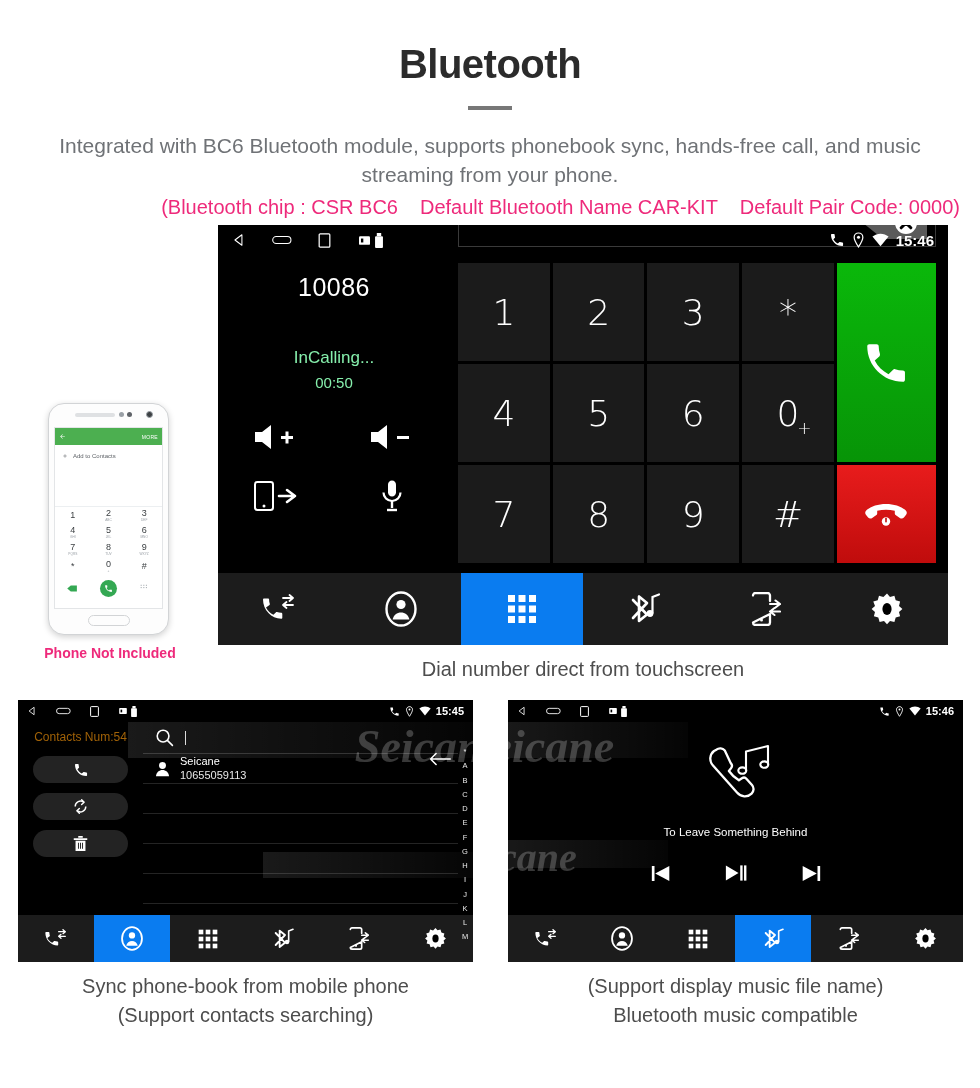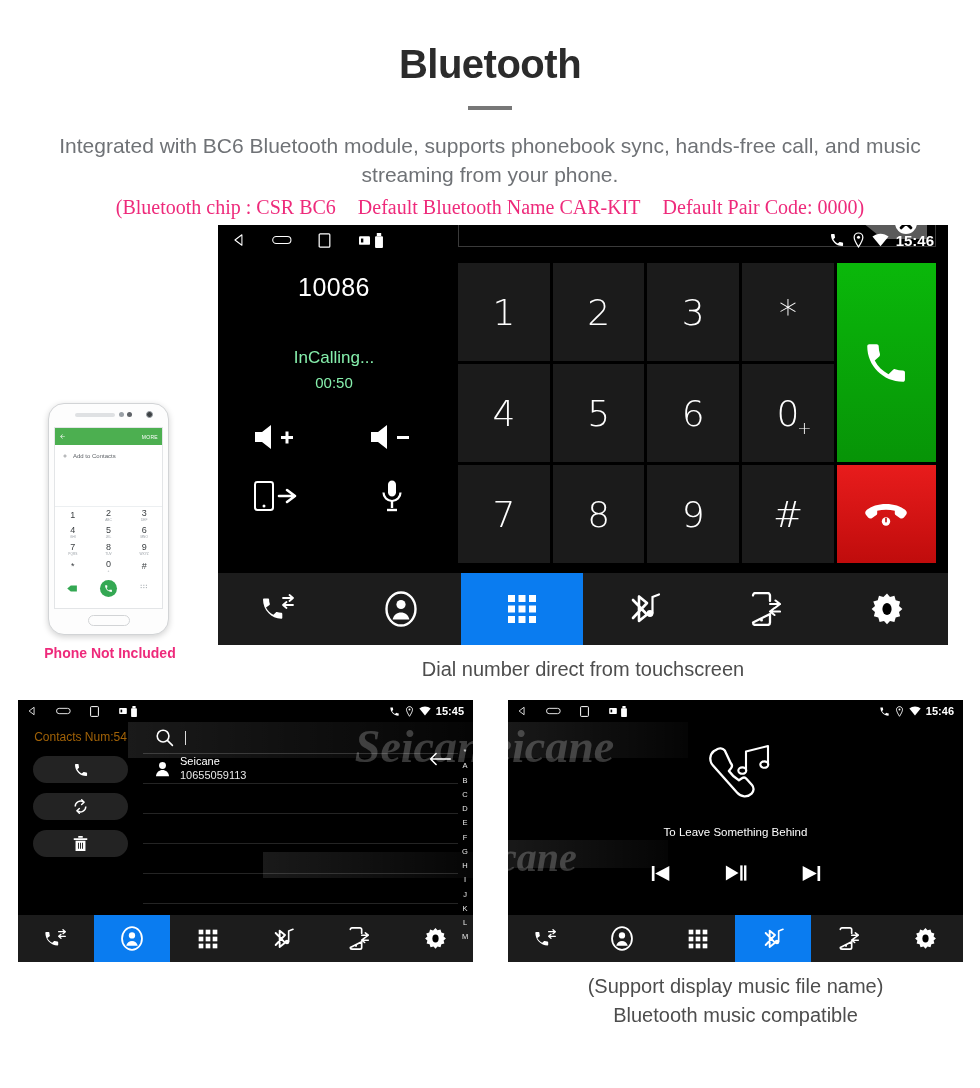--- a/index.html
+++ b/index.html
@@ -31,25 +31,24 @@
     margin: 22px auto 0;
     width: 900px;
     text-align: center;
     font-size: 21px;
     line-height: 1.38;
     color: #6f7276;
   }
   .hdr-spec {
     margin: 6px auto 0;
     width: 940px;
-    text-align: center;
+    text-align: right;
     font-size: 20px;
     color: #ee2a7b;
     white-space: nowrap;
-    font-family: Liberation Serif, serif;
   }
   .hdr-spec .sp { display:inline-block; width: 22px; }
 
   
   .hu { background: #000; position: relative; overflow: hidden; }
 
   .statusbar {
     height: 30px; display: flex; align-items: center;
     padding: 0 14px; color: #fff; position: relative; z-index: 5;
   }
@@ -669,20 +668,24 @@
       </div>
       <div class="navbtn">
         <svg width="23" height="23" viewBox="0 0 34 34">
           <path d="M17 1.5l3 3.4 4.4-1.1 1.3 4.4 4.4 1.3-1.1 4.4 3.4 3-3.4 3 1.1 4.4-4.4 1.3-1.3 4.4-4.4-1.1-3 3.4-3-3.4-4.4 1.1-1.3-4.4-4.4-1.3 1.1-4.4-3.4-3 3.4-3L3.3 9.5l4.4-1.3 1.3-4.4L13.4 5z" fill="#fff"></path>
           <ellipse cx="17" cy="17" rx="4.6" ry="6" fill="#000"></ellipse>
         </svg>
       </div>
     </div>
   </div>
 
+  <div class="cap cap-l">
+    <div>Sync phone-book from mobile phone</div>
+    <div>(Support contacts searching)</div>
+  </div>
 
   <div class="hu lower right">
 
     <div class="band" style="left:-10px;top:22px;width:190px;height:36px;"></div>
     <div class="band" style="left:-10px;top:140px;width:170px;height:28px;"></div>
     <div class="wm" style="left:-42px;top:20px;font-size:46px;">Seicane</div>
     <div class="wm" style="left:-60px;top:134px;font-size:40px;">Seicane</div>
 
     <div class="statusbar">
       <div class="sb-left">

